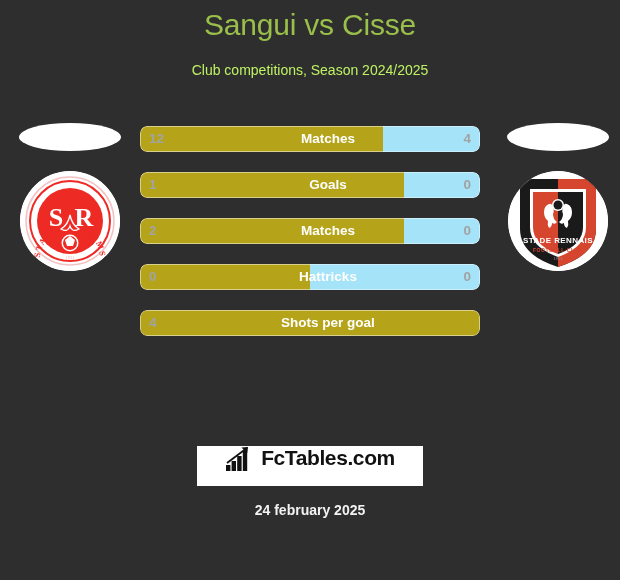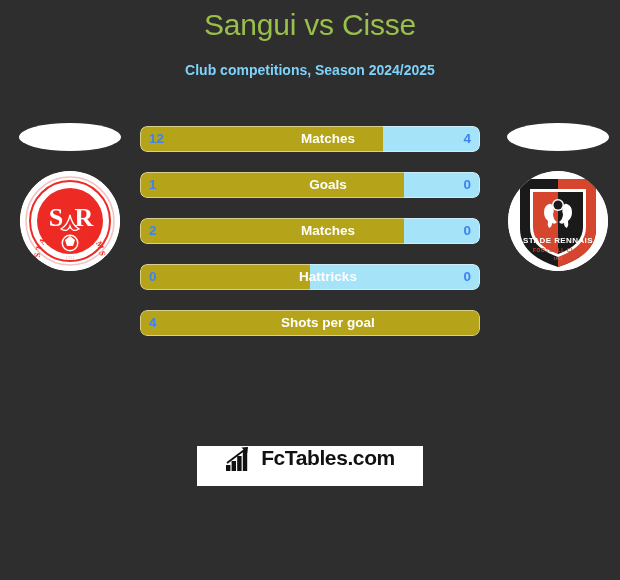--- a/index.html
+++ b/index.html
@@ -35,22 +35,22 @@
     color: #9ABF4A;
     white-space: nowrap;
   }
   .subtitle {
     position: absolute;
     top: 62px;
     left: 0;
     width: 620px;
     text-align: center;
     font-size: 14px;
-    font-weight: bold;
-    color: #7dd3fc;
+    font-weight: normal;
+    color: #bef264;
     white-space: nowrap;
   }
 
   
   .badge-col {
     position: absolute;
     top: 118px;
     width: 140px;
     height: 180px;
   }
@@ -129,21 +129,21 @@
     white-space: nowrap;
     padding-left: 36px;
   }
   .bar-val {
     position: absolute;
     top: 0;
     height: 36px;
     line-height: 26px;
     font-size: 13.5px;
     font-weight: bold;
-    color: #3b82f6;
+    color: #a3a3a3;
     z-index: 3;
     white-space: nowrap;
   }
   .bar-val.home { left: 9px; }
   .bar-val.away { right: 9px; }
 
   
   .logo-box {
     position: absolute;
     left: 197px;
@@ -281,14 +281,15 @@
       <rect x="1" y="19" width="4.4" height="6" fill="#111111"></rect>
       <rect x="6.6" y="15" width="4.4" height="10" fill="#111111"></rect>
       <rect x="12.2" y="10" width="4.4" height="15" fill="#111111"></rect>
       <rect x="17.8" y="4" width="4.4" height="21" fill="#111111"></rect>
       <path d="M2 17 L22 2" stroke="#111111" stroke-width="1.8" fill="none"></path>
       <path d="M16.5 1.5 L23 1 L22.2 7.2 Z" fill="#111111"></path>
     </svg>
     <span class="logo-text">FcTables.com</span>
   </div>
 
+  <div class="date">24 february 2025</div>
 
 </div>
 
 </body></html>

